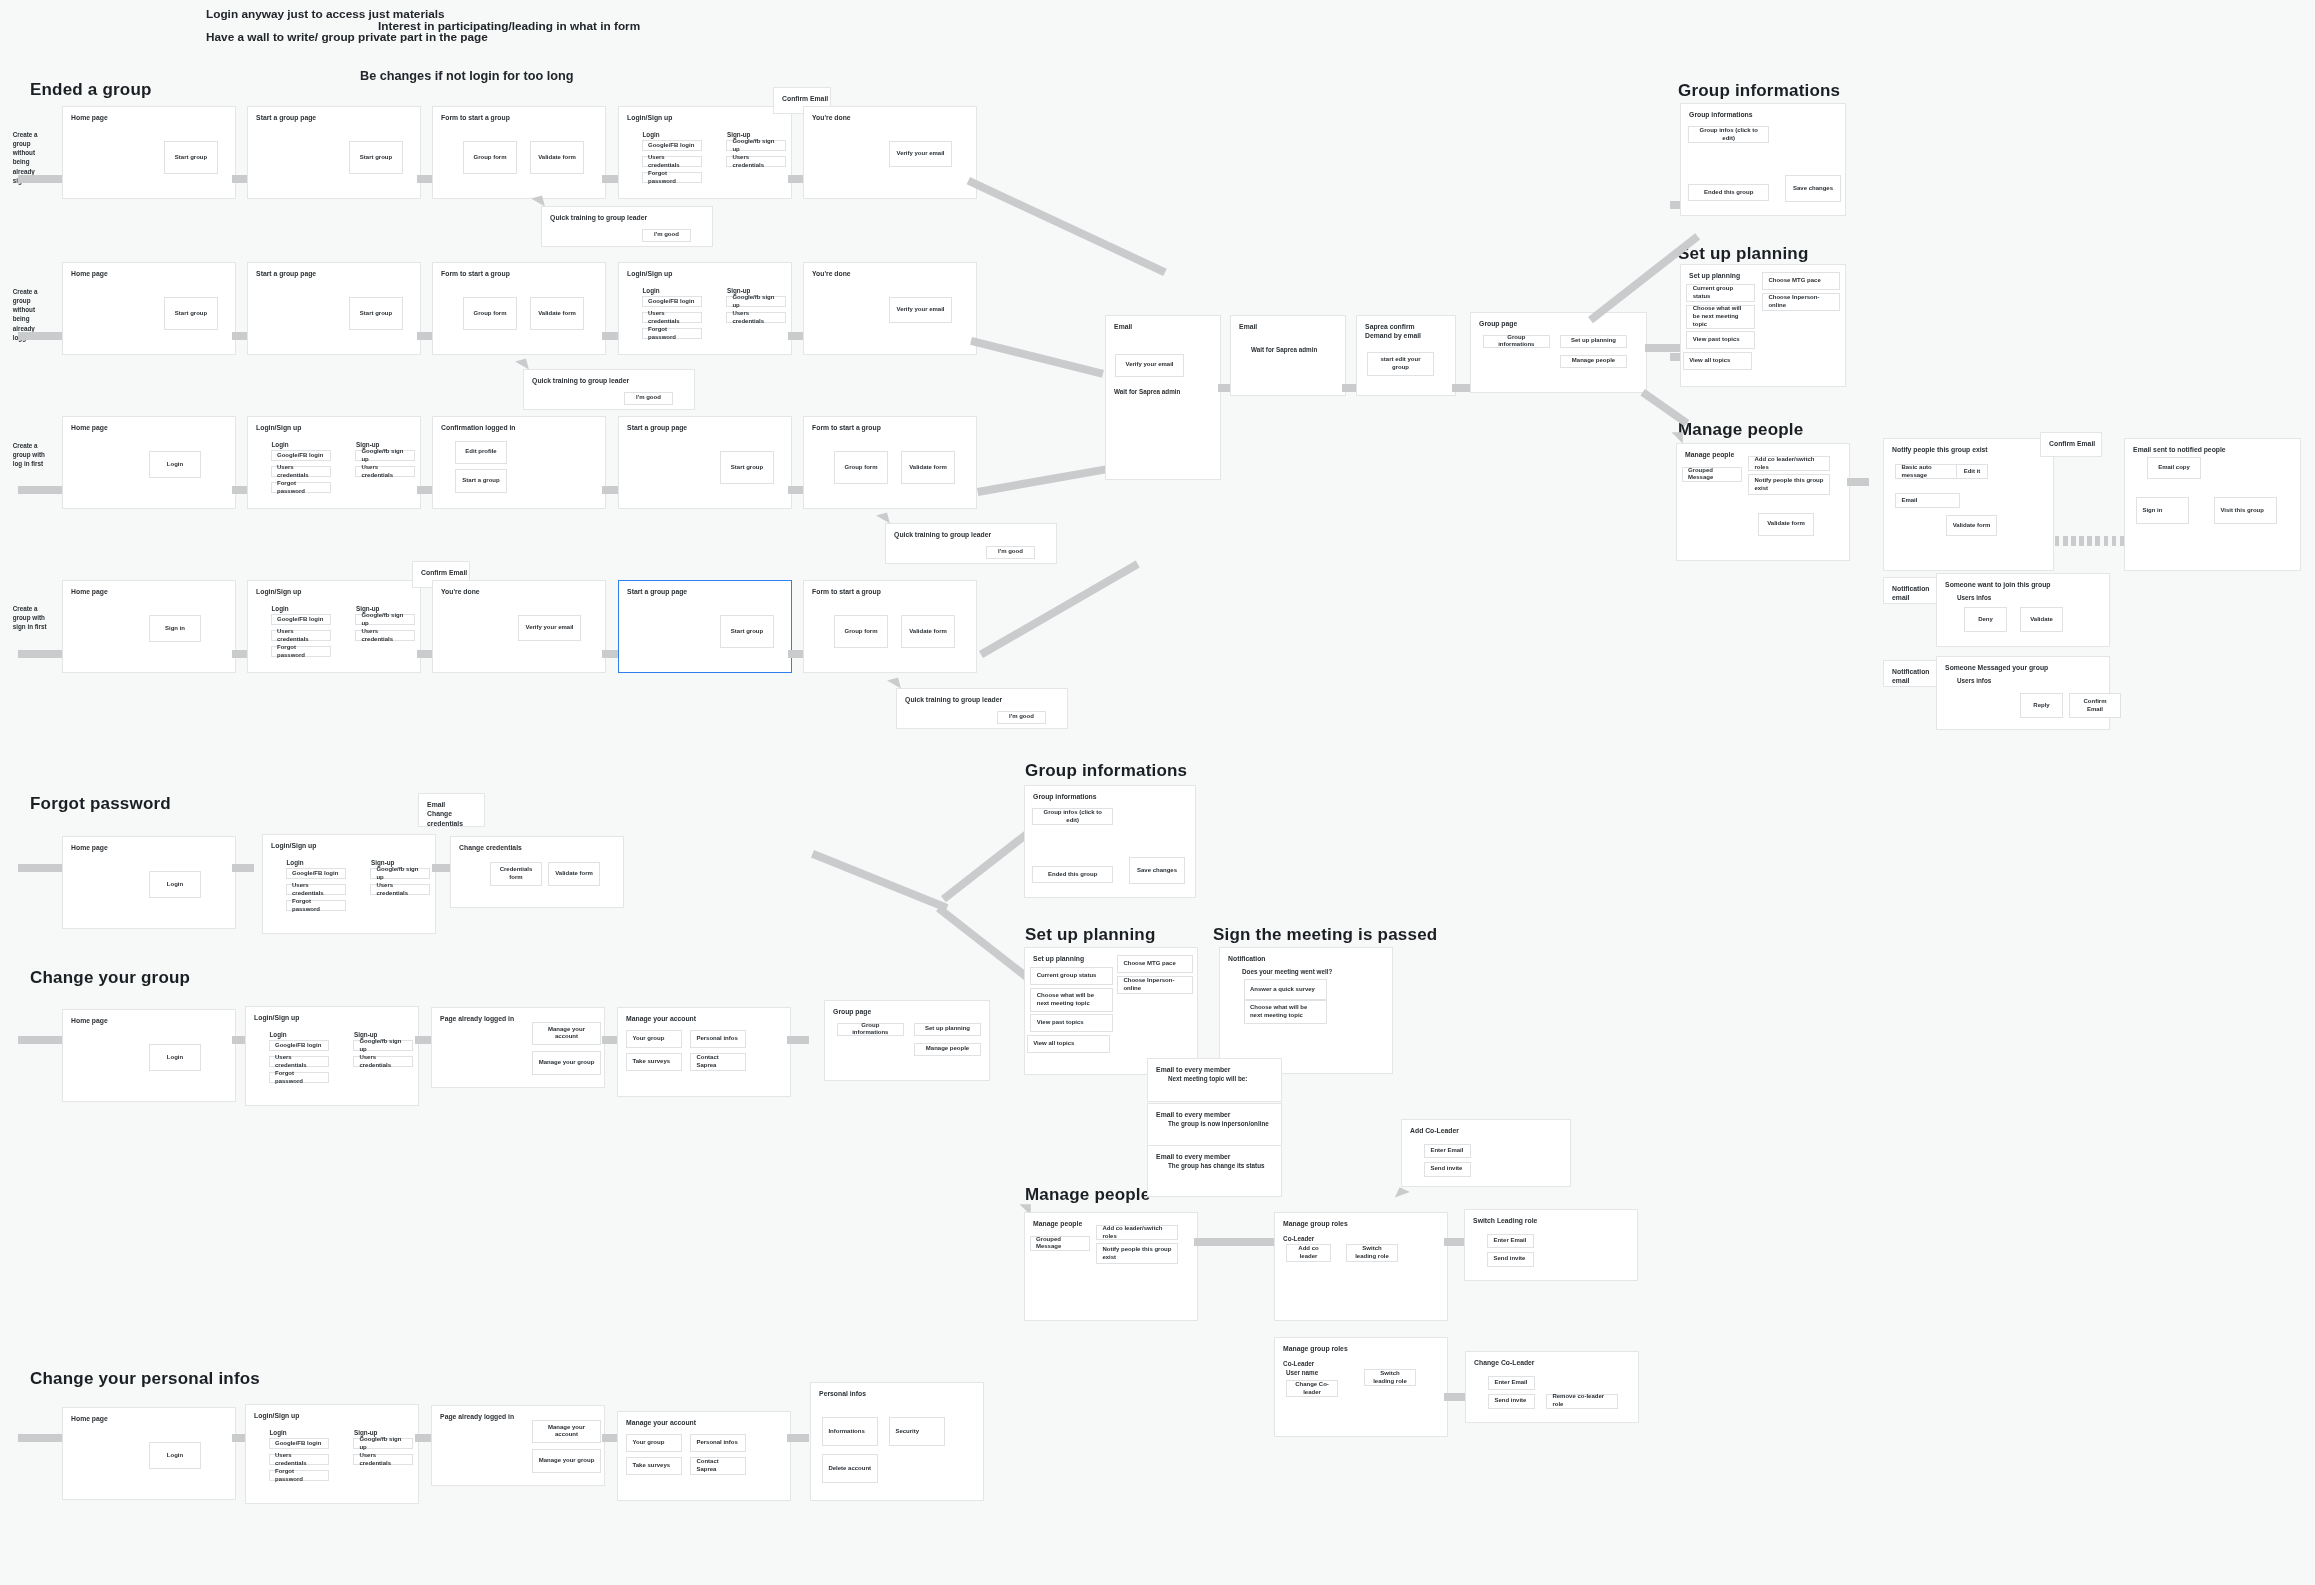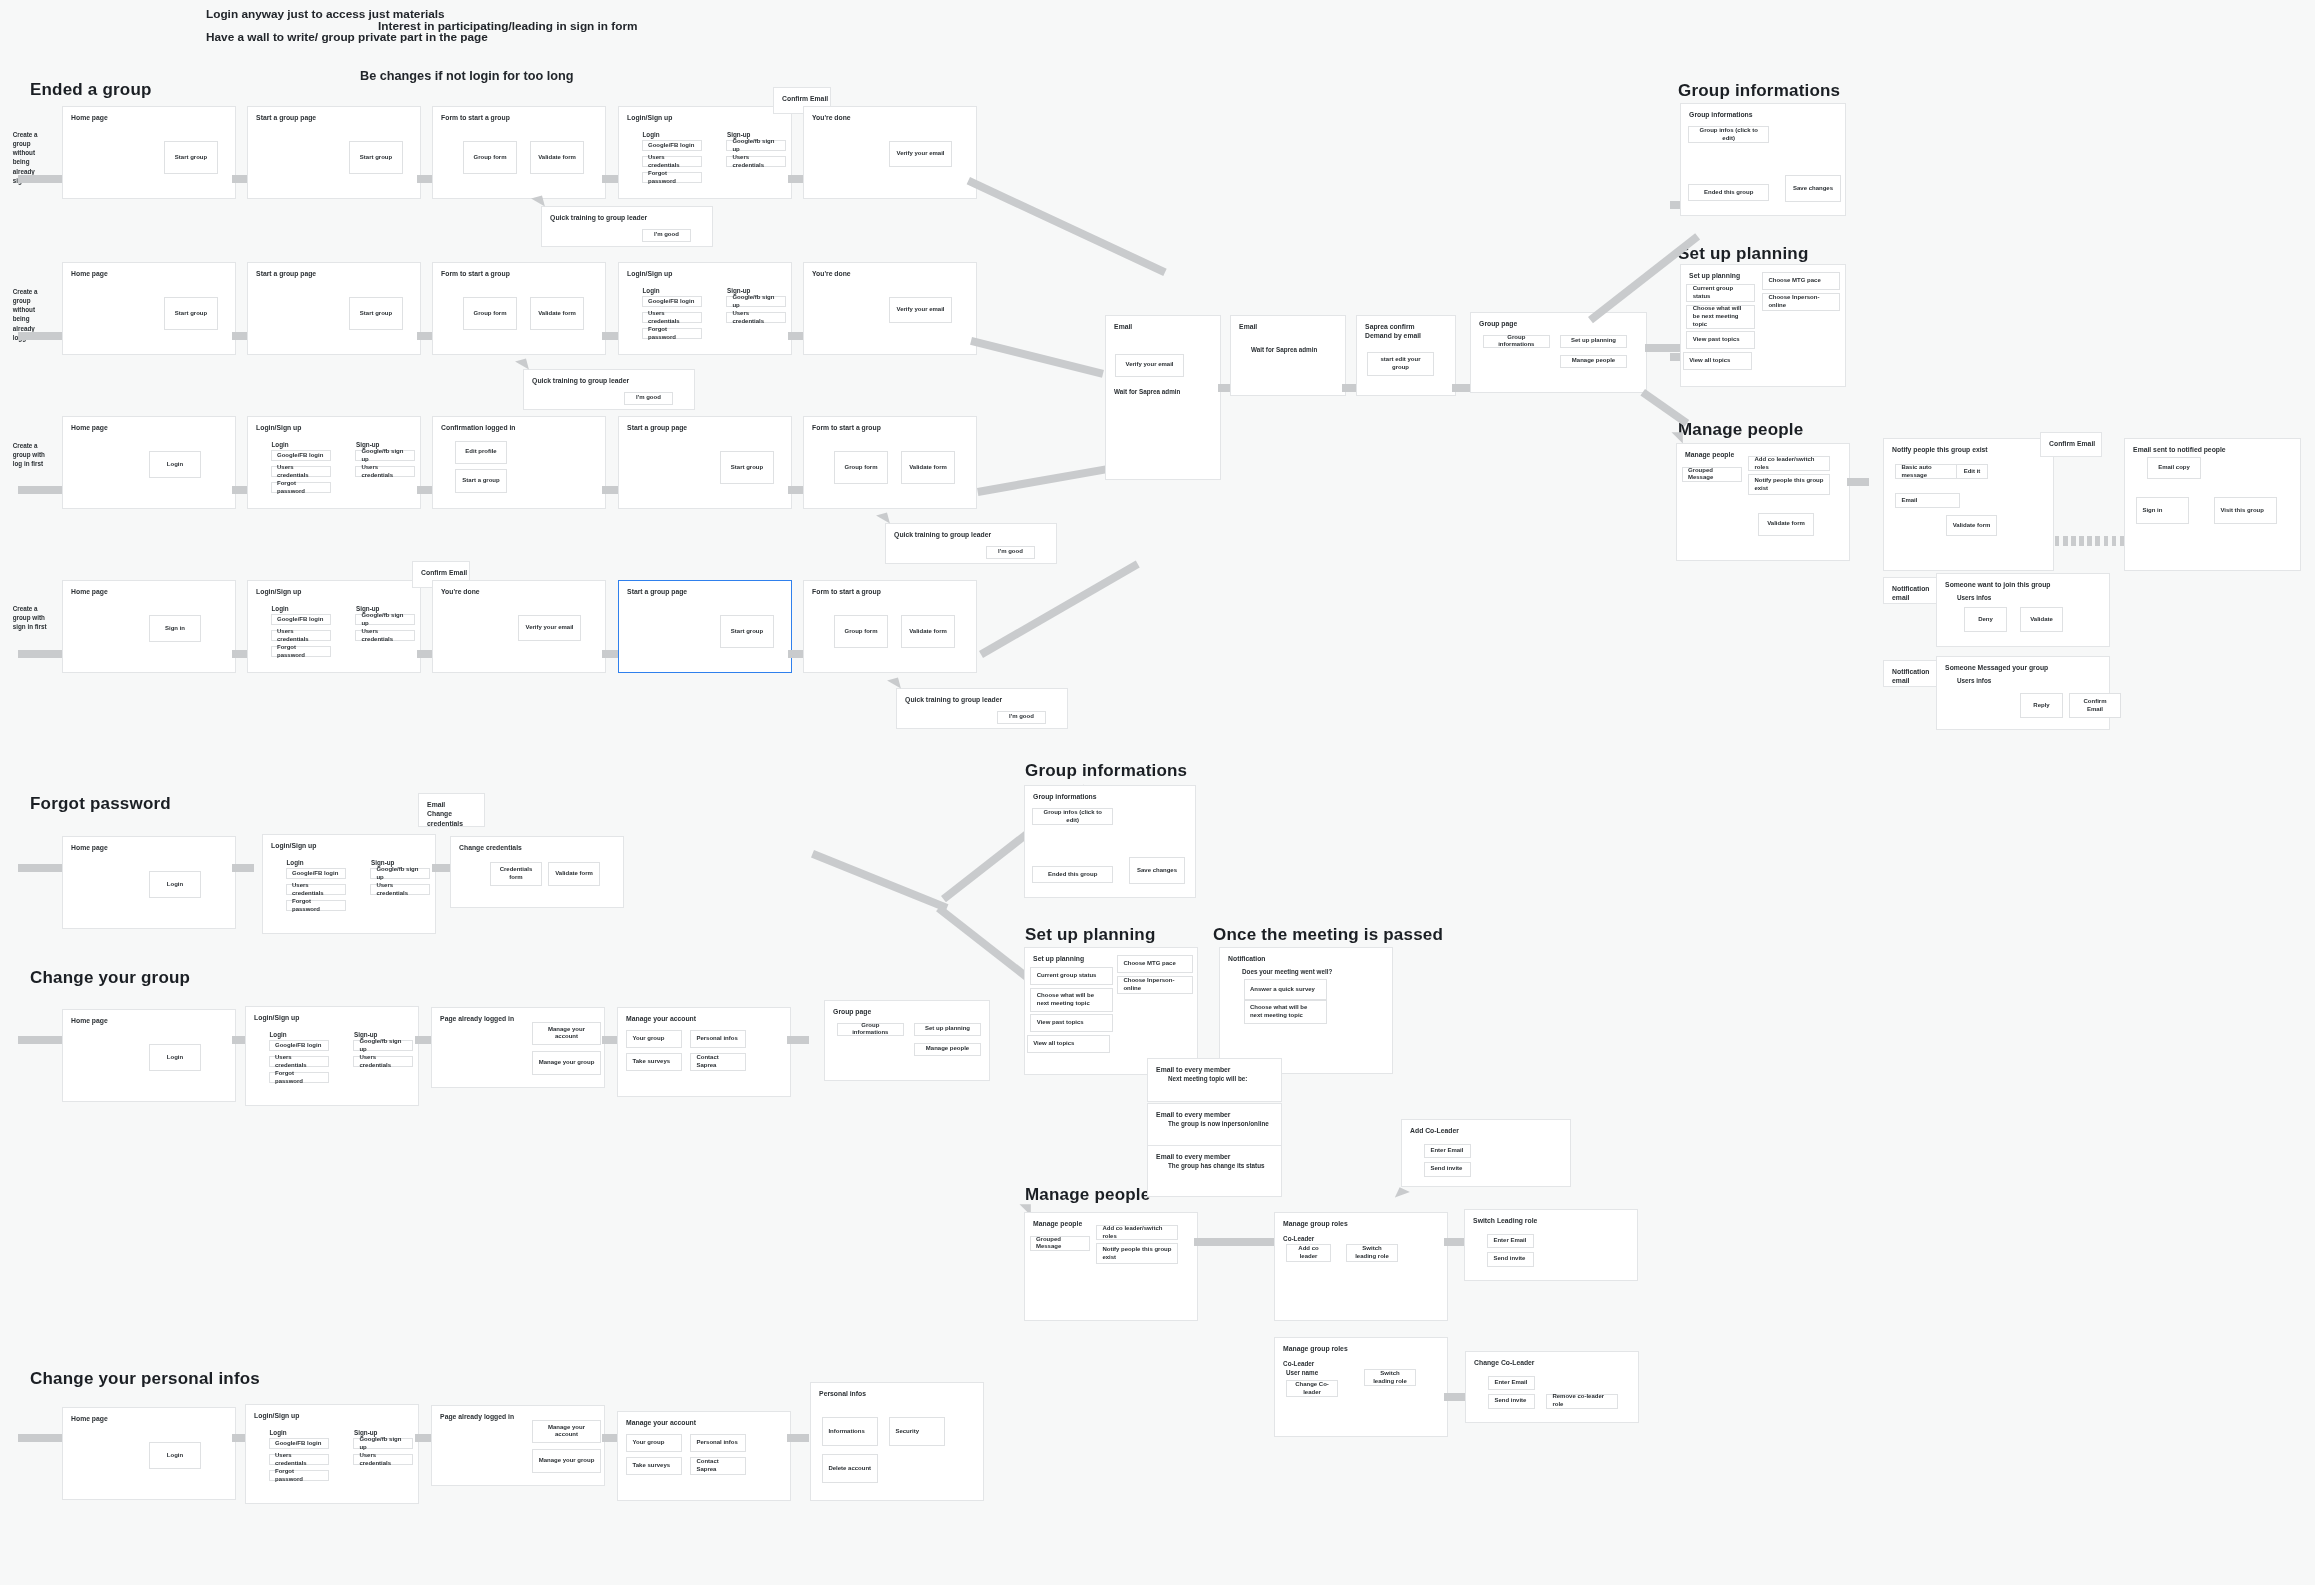--- a/index.html
+++ b/index.html
@@ -70,33 +70,33 @@
     border-left:8.1px solid transparent;border-right:8.1px solid transparent;
     border-top:8.1px solid #c9cbcd;
   }
 </style>
 </head>
 <body>
 
 <div id="board">
 
   <div class="abs note" style="left:206px;top:7.2px;">Login anyway just to access just materials</div>
-  <div class="abs note" style="left:378px;top:19px;">Interest in participating/leading in sign in form</div>
+  <div class="abs note" style="left:378px;top:19px;">Interest in participating/leading in what in form</div>
   <div class="abs note" style="left:206px;top:30px;">Have a wall to write/ group private part in the page</div>
   <div class="abs note note-big" style="left:360px;top:69px;">Be changes if not login for too long</div>
 
   <div class="abs section-title" style="left:30px;top:80px;">Ended a group</div>
   <div class="abs section-title" style="left:1678px;top:81px;">Group informations</div>
   <div class="abs section-title" style="left:1678px;top:244px;">Set up planning</div>
   <div class="abs section-title" style="left:1678px;top:420px;">Manage people</div>
   <div class="abs section-title" style="left:30px;top:794px;">Forgot password</div>
   <div class="abs section-title" style="left:1025px;top:761px;">Group informations</div>
   <div class="abs section-title" style="left:30px;top:968px;">Change your group</div>
   <div class="abs section-title" style="left:1025px;top:925px;">Set up planning</div>
-  <div class="abs section-title" style="left:1213px;top:925px;">Once the meeting is passed</div>
+  <div class="abs section-title" style="left:1213px;top:925px;">Sign the meeting is passed</div>
   <div class="abs section-title" style="left:1025px;top:1185px;">Manage people</div>
   <div class="abs section-title" style="left:30px;top:1369px;">Change your personal infos</div>
 
   <div class="abs row-caption" style="left:12.7px;top:130px;">Create a group without being already signed in</div>
   <div class="conn conn-h abs" style="left:18px;top:175px;width:54px;"></div>
 
   <div class="frame abs" style="left:62px;top:106px;width:174px;height:93px;">
     <div class="frame-title">Home page</div>
     <div class="ctl c" style="left:101px;top:34px;width:54px;height:33px;">Start group</div>
   </div>

